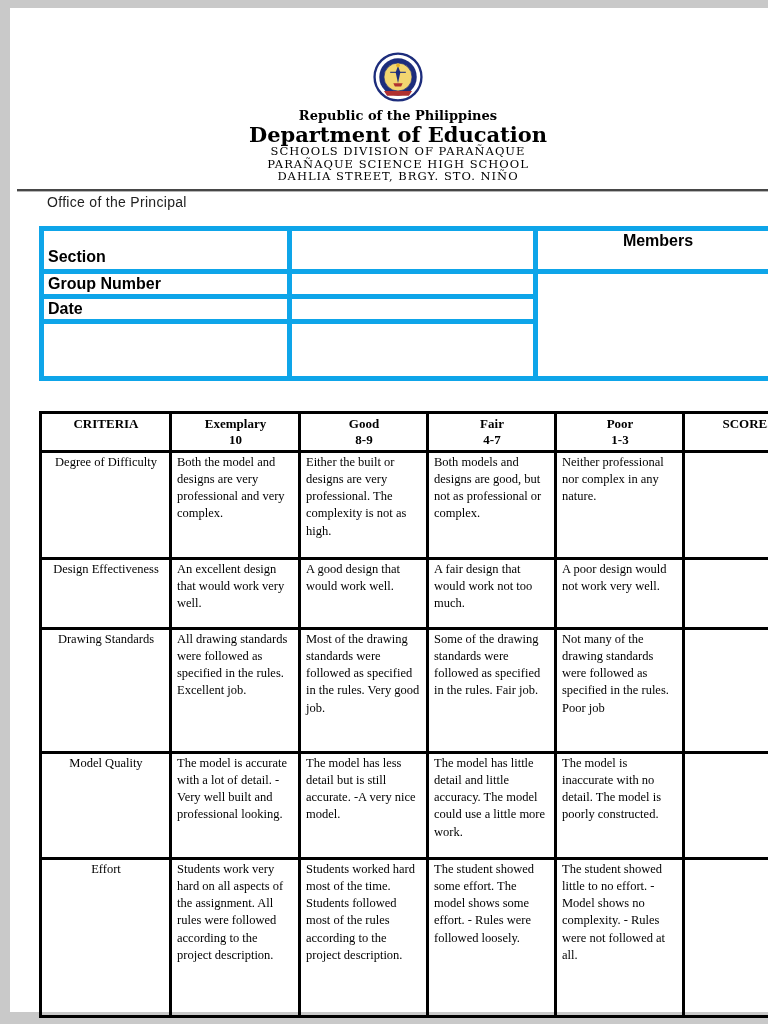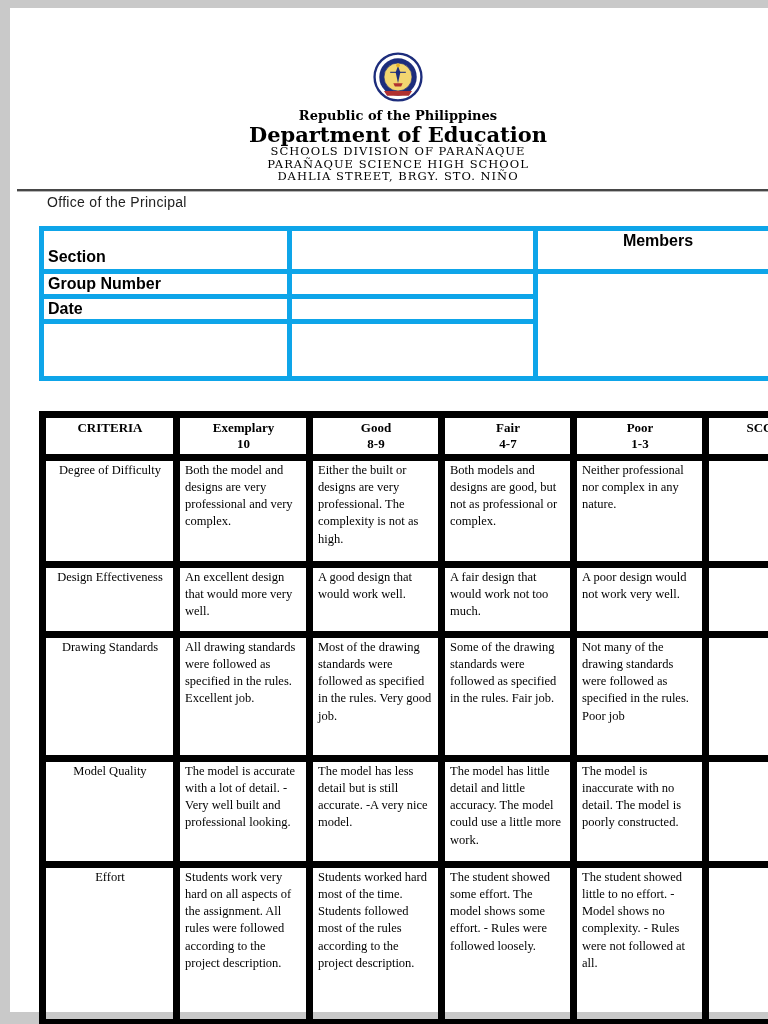--- a/index.html
+++ b/index.html
@@ -19,21 +19,21 @@
   .info-table{margin:16px 0 0 22px;width:700px;table-layout:fixed;}
   .info-table td{border:5px solid #0ea5e9;padding:1px 4px;vertical-align:top;
                  font-family:"Liberation Sans",sans-serif;font-size:16px;}
   .info-table .lbl{font-weight:bold;text-align:left;}
   .info-table .col-a{width:235px;} .info-table .col-b{width:233px;} .info-table .col-c{width:232px;}
   .r-section{height:34px;} .r-small{height:17px;} .r-tall{height:50px;}
   .bottom-align{vertical-align:bottom !important;padding-bottom:3px !important;}
   .members-hd{font-weight:bold;text-align:center;vertical-align:top;}
   
   .rubric{margin:30px 0 0 22px;width:700px;table-layout:fixed;}
-  .rubric th,.rubric td{border:7px solid #000000;vertical-align:top;padding:1px 4px 2px 5px;}
+  .rubric th,.rubric td{border:3px solid #000000;vertical-align:top;padding:1px 4px 2px 5px;}
   .rubric th{font-size:13px;font-weight:bold;text-align:center;line-height:16px;padding-top:2px;}
   .rubric td{font-size:12.5px;line-height:1.38;text-align:left;}
   .rubric td.crit{text-align:center;}
   .c-criteria{width:118px;} .c-exemplary{width:117px;} .c-good{width:116px;}
   .c-fair{width:116px;} .c-poor{width:116px;} .c-scores{width:117px;}
   .hr-head{height:33px;} .hr-1{height:107px;} .hr-2{height:70px;} .hr-3{height:124px;}
   .hr-4{height:106px;} .hr-5{height:158px;}
 </style>
 </head>
 <body>
@@ -115,21 +115,21 @@
       <td class="crit">Degree of Difficulty</td>
       <td>Both the model and designs are very professional and very complex.</td>
       <td>Either the built or designs are very professional. The complexity is not as high.</td>
       <td>Both models and designs are good, but not as professional or complex.</td>
       <td>Neither professional nor complex in any nature.</td>
       <td></td>
     </tr>
 
     <tr class="hr-2">
       <td class="crit">Design Effectiveness</td>
-      <td>An excellent design that would more very well.</td>
+      <td>An excellent design that would work very well.</td>
       <td>A good design that would work well.</td>
       <td>A fair design that would work not too much.</td>
       <td>A poor design would not work very well.</td>
       <td></td>
     </tr>
 
     <tr class="hr-3">
       <td class="crit">Drawing Standards</td>
       <td>All drawing standards were followed as specified in the rules. Excellent job.</td>
       <td>Most of the drawing standards were followed as specified in the rules. Very good job.</td>

